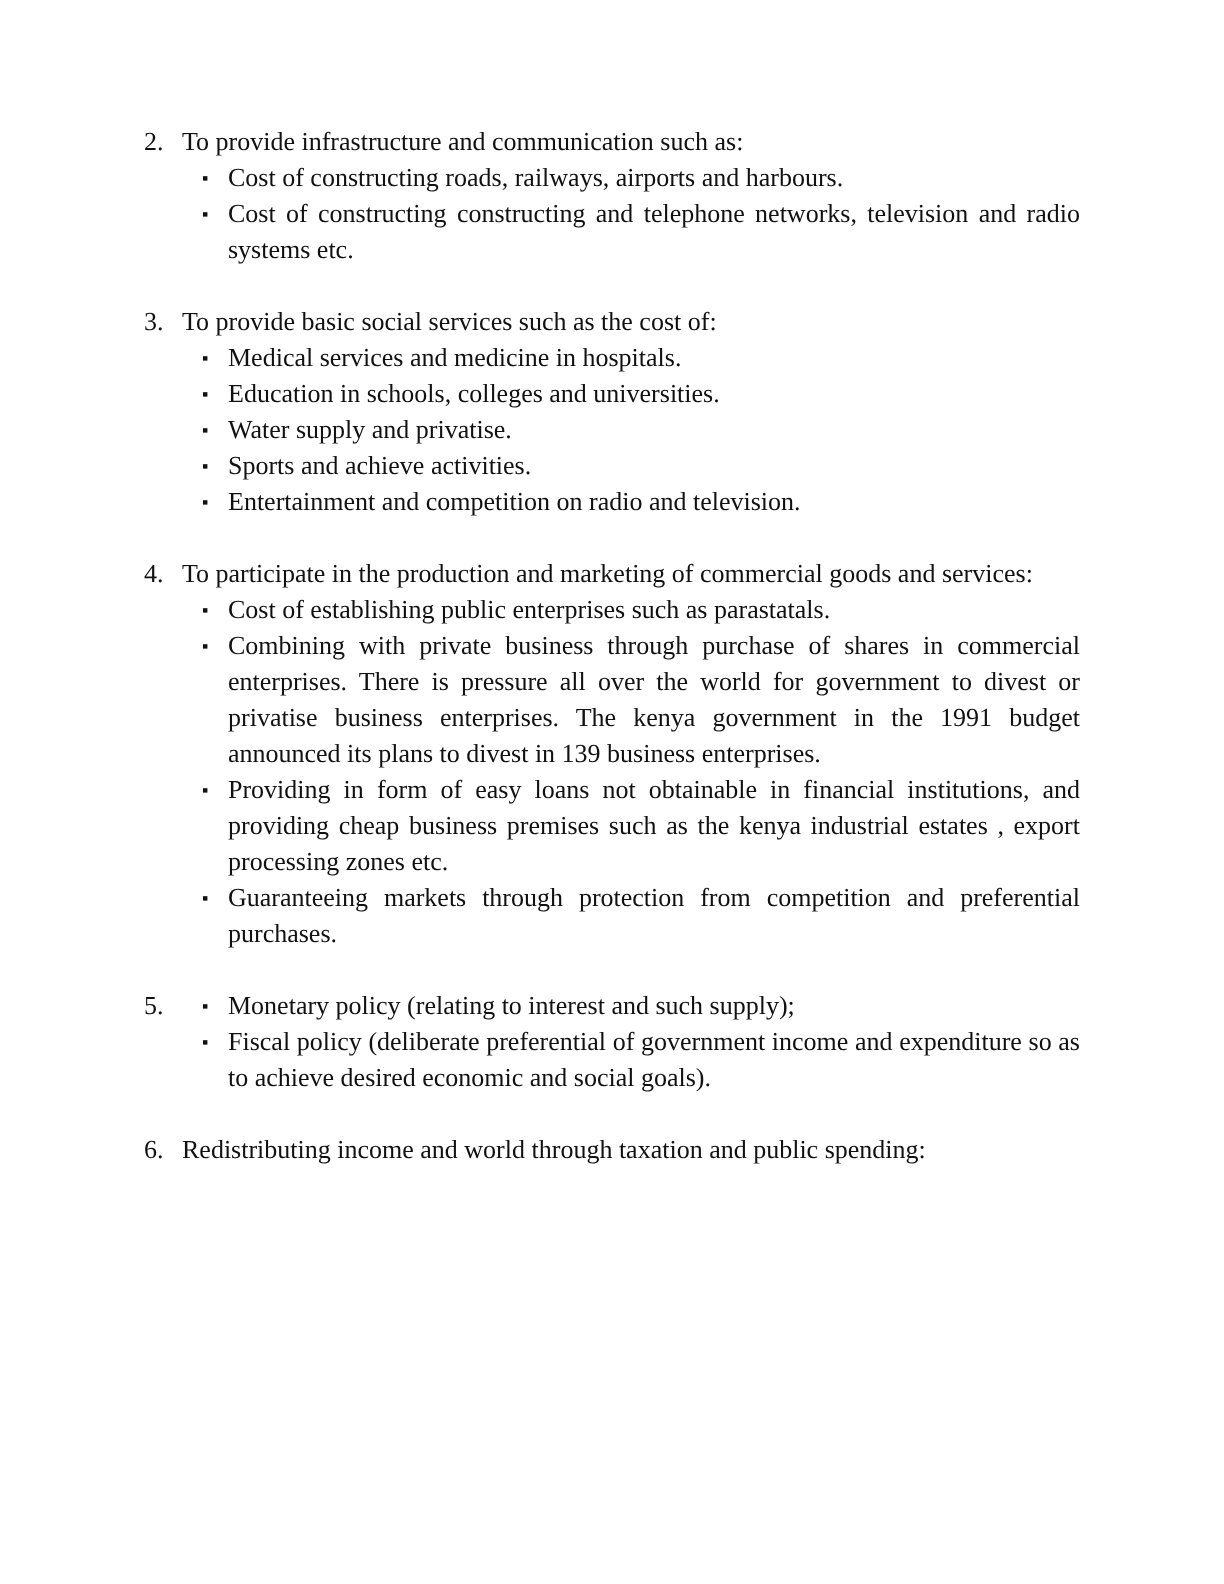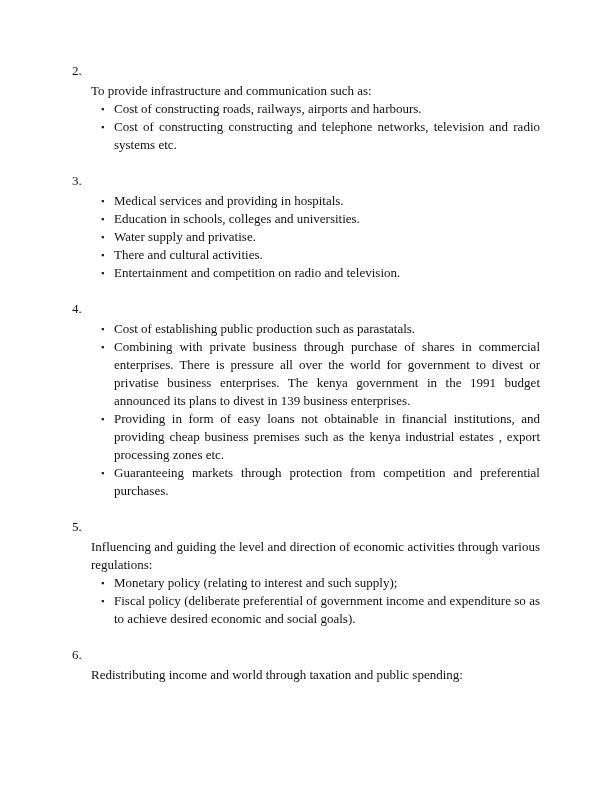--- a/index.html
+++ b/index.html
@@ -31,21 +31,20 @@
   }
   .list-item:last-child {
     margin-bottom: 0;
   }
   .num {
     flex: 0 0 19px;
   }
   .item-body {
     flex: 1;
     min-width: 0;
-    margin-top: 20px;
   }
   .item-text {
     text-align: justify;
   }
   .bullets {
     margin-left: 10px;
   }
   .bullet {
     display: flex;
   }
@@ -80,73 +79,74 @@
             <div class="bullet-marker">▪</div>
             <div class="bullet-text">Cost of constructing constructing and telephone networks, television and radio systems etc.</div>
           </div>
         </div>
       </div>
     </div>
 
     <div class="list-item">
       <div class="num">3.</div>
       <div class="item-body">
+        <div class="item-text">To provide basic social services such as the cost of:</div>
         <div class="bullets">
           <div class="bullet">
             <div class="bullet-marker">▪</div>
-            <div class="bullet-text">Medical services and providing in hospitals.</div>
+            <div class="bullet-text">Medical services and medicine in hospitals.</div>
           </div>
           <div class="bullet">
             <div class="bullet-marker">▪</div>
             <div class="bullet-text">Education in schools, colleges and universities.</div>
           </div>
           <div class="bullet">
             <div class="bullet-marker">▪</div>
             <div class="bullet-text">Water supply and privatise.</div>
           </div>
           <div class="bullet">
             <div class="bullet-marker">▪</div>
-            <div class="bullet-text">There and cultural activities.</div>
+            <div class="bullet-text">Sports and achieve activities.</div>
           </div>
           <div class="bullet">
             <div class="bullet-marker">▪</div>
             <div class="bullet-text">Entertainment and competition on radio and television.</div>
           </div>
         </div>
       </div>
     </div>
 
     <div class="list-item">
       <div class="num">4.</div>
       <div class="item-body">
+        <div class="item-text">To participate in the production and marketing of commercial goods and services:</div>
         <div class="bullets">
           <div class="bullet">
             <div class="bullet-marker">▪</div>
-            <div class="bullet-text">Cost of establishing public production such as parastatals.</div>
+            <div class="bullet-text">Cost of establishing public enterprises such as parastatals.</div>
           </div>
           <div class="bullet">
             <div class="bullet-marker">▪</div>
             <div class="bullet-text">Combining with private business through purchase of shares in commercial enterprises. There is pressure all over the world for government to divest or privatise business enterprises. The kenya government in the 1991 budget announced its plans to divest in 139 business enterprises.</div>
           </div>
           <div class="bullet">
             <div class="bullet-marker">▪</div>
             <div class="bullet-text">Providing in form of easy loans not obtainable in financial institutions, and providing cheap business premises such as the kenya industrial estates , export processing zones etc.</div>
           </div>
           <div class="bullet">
             <div class="bullet-marker">▪</div>
             <div class="bullet-text">Guaranteeing markets through protection from competition and preferential purchases.</div>
           </div>
         </div>
       </div>
     </div>
 
     <div class="list-item">
       <div class="num">5.</div>
       <div class="item-body">
-        <div class="item-text">Influencing and guiding the level and direction of economic activities through various regulations:</div>
         <div class="bullets">
           <div class="bullet">
             <div class="bullet-marker">▪</div>
             <div class="bullet-text">Monetary policy (relating to interest and such supply);</div>
           </div>
           <div class="bullet">
             <div class="bullet-marker">▪</div>
             <div class="bullet-text">Fiscal policy (deliberate preferential of government income and expenditure so as to achieve desired economic and social goals).</div>
           </div>
         </div>

